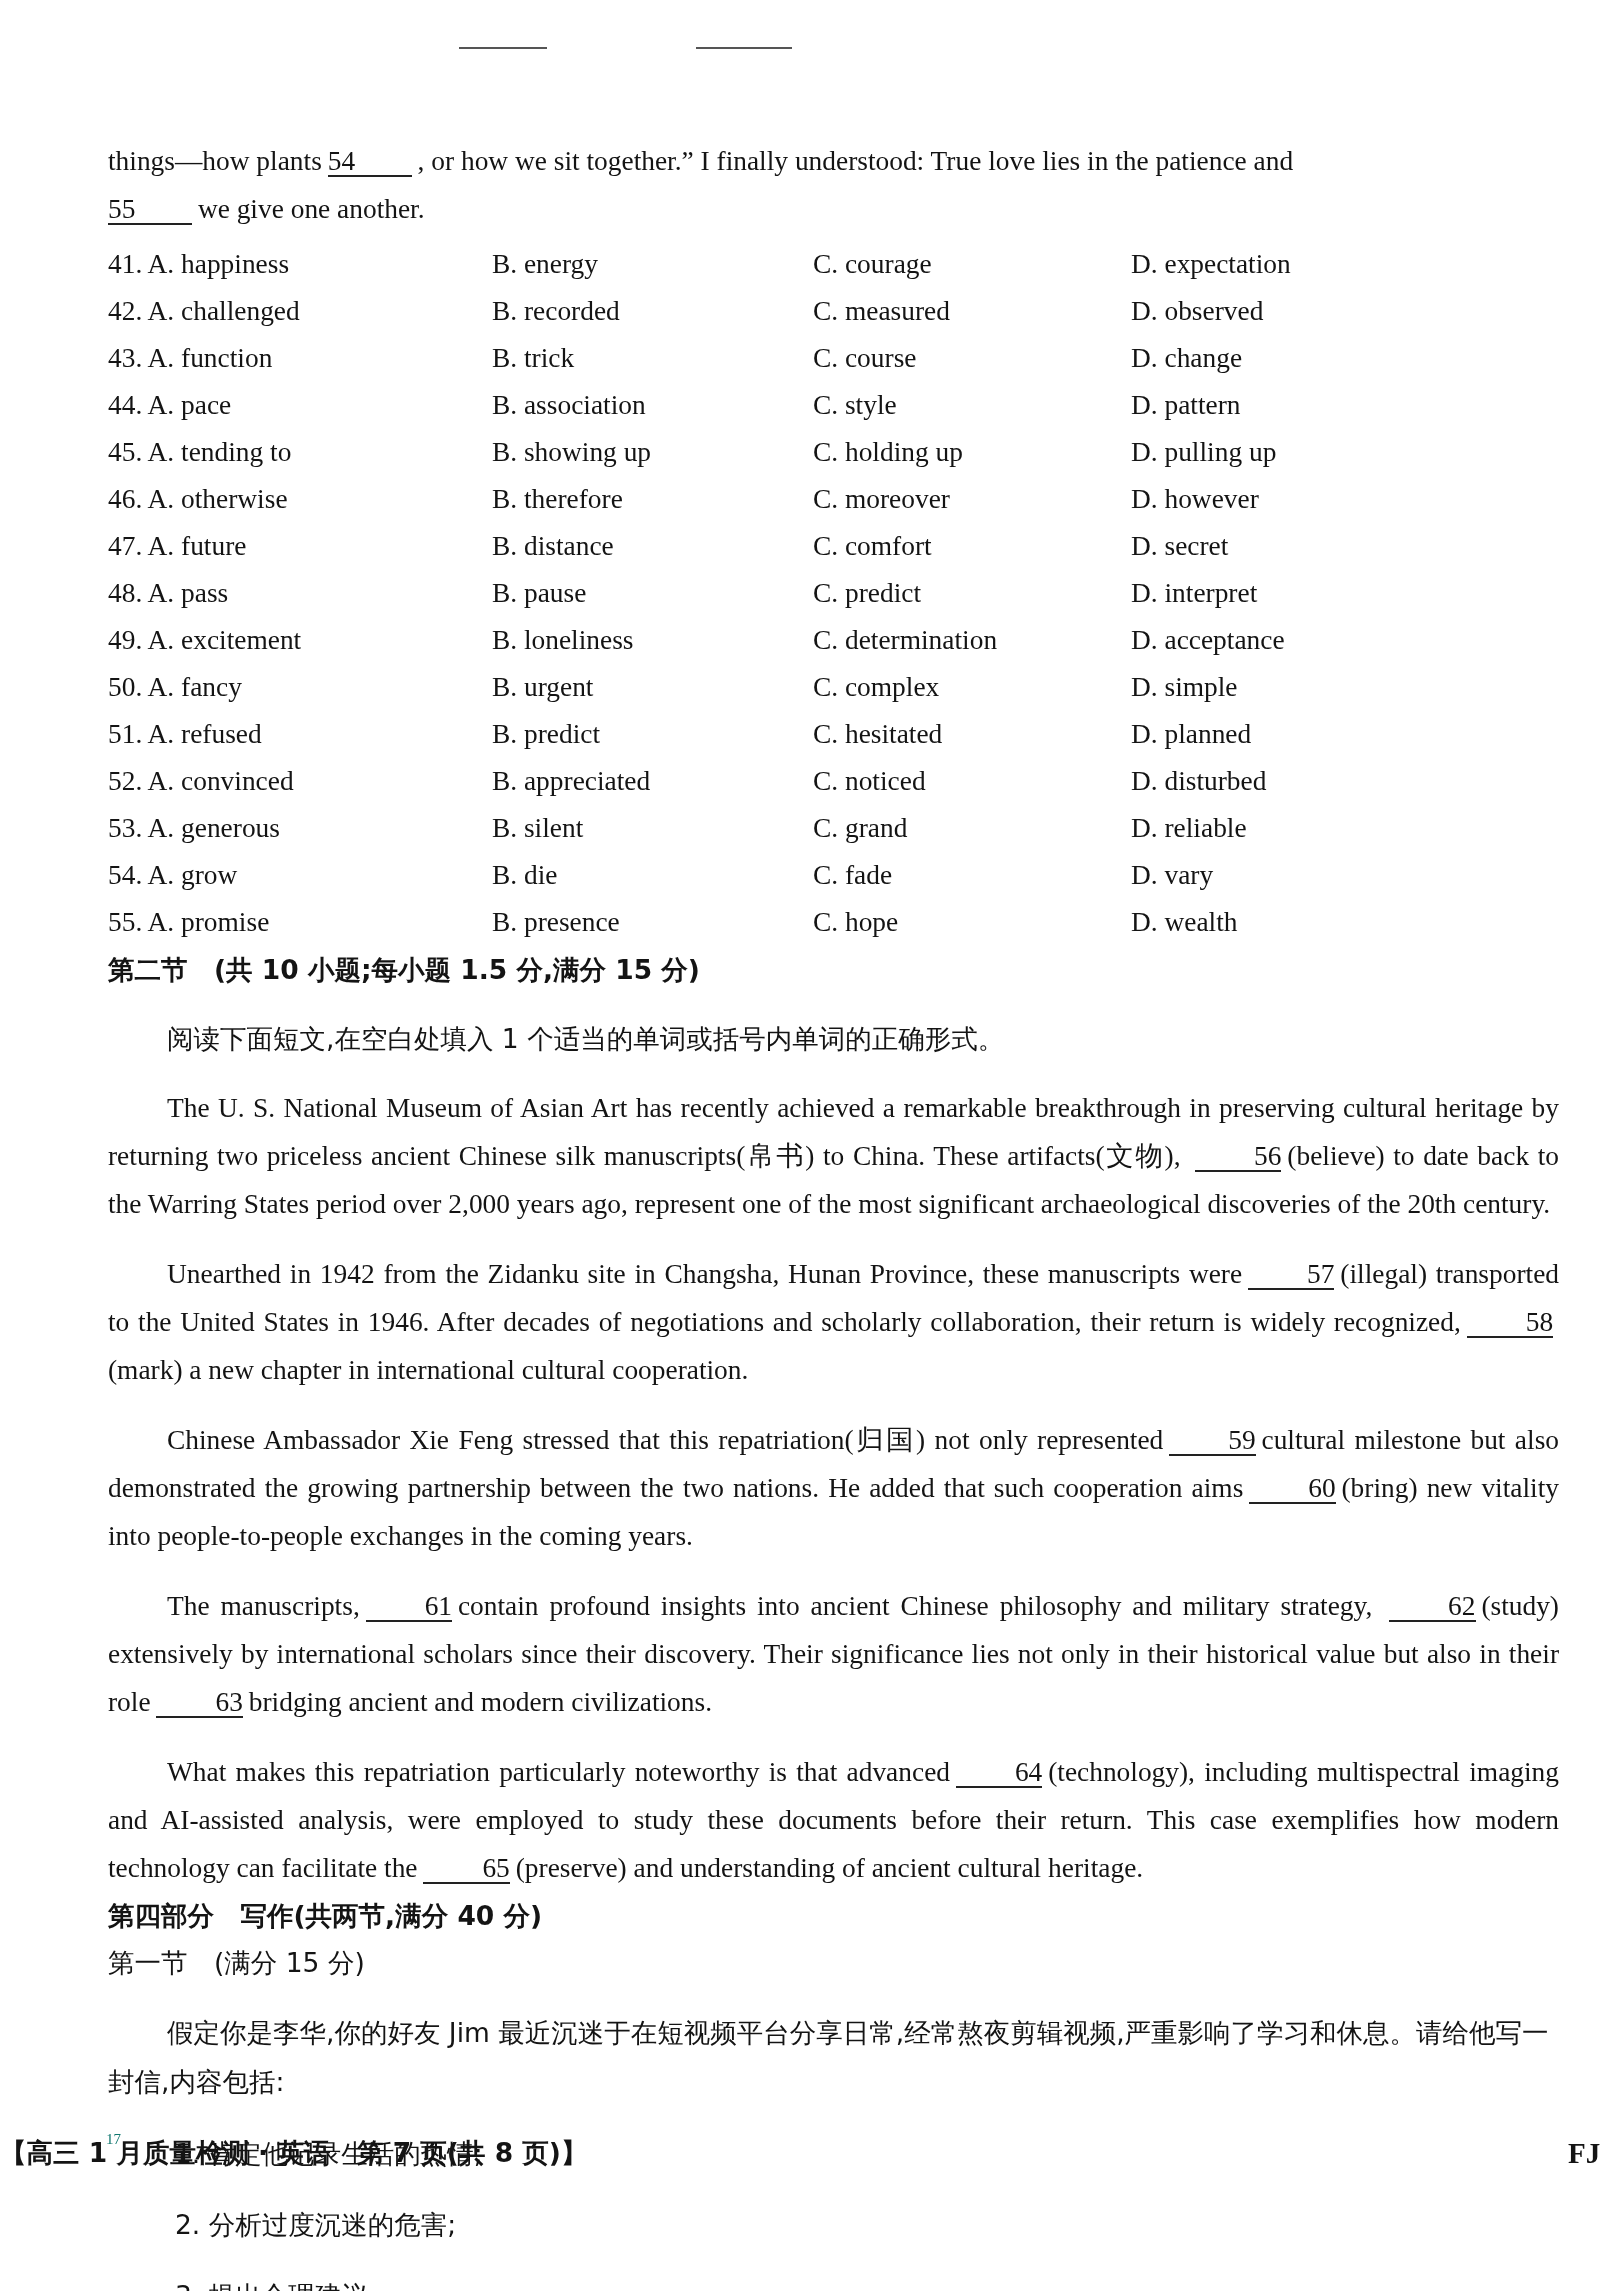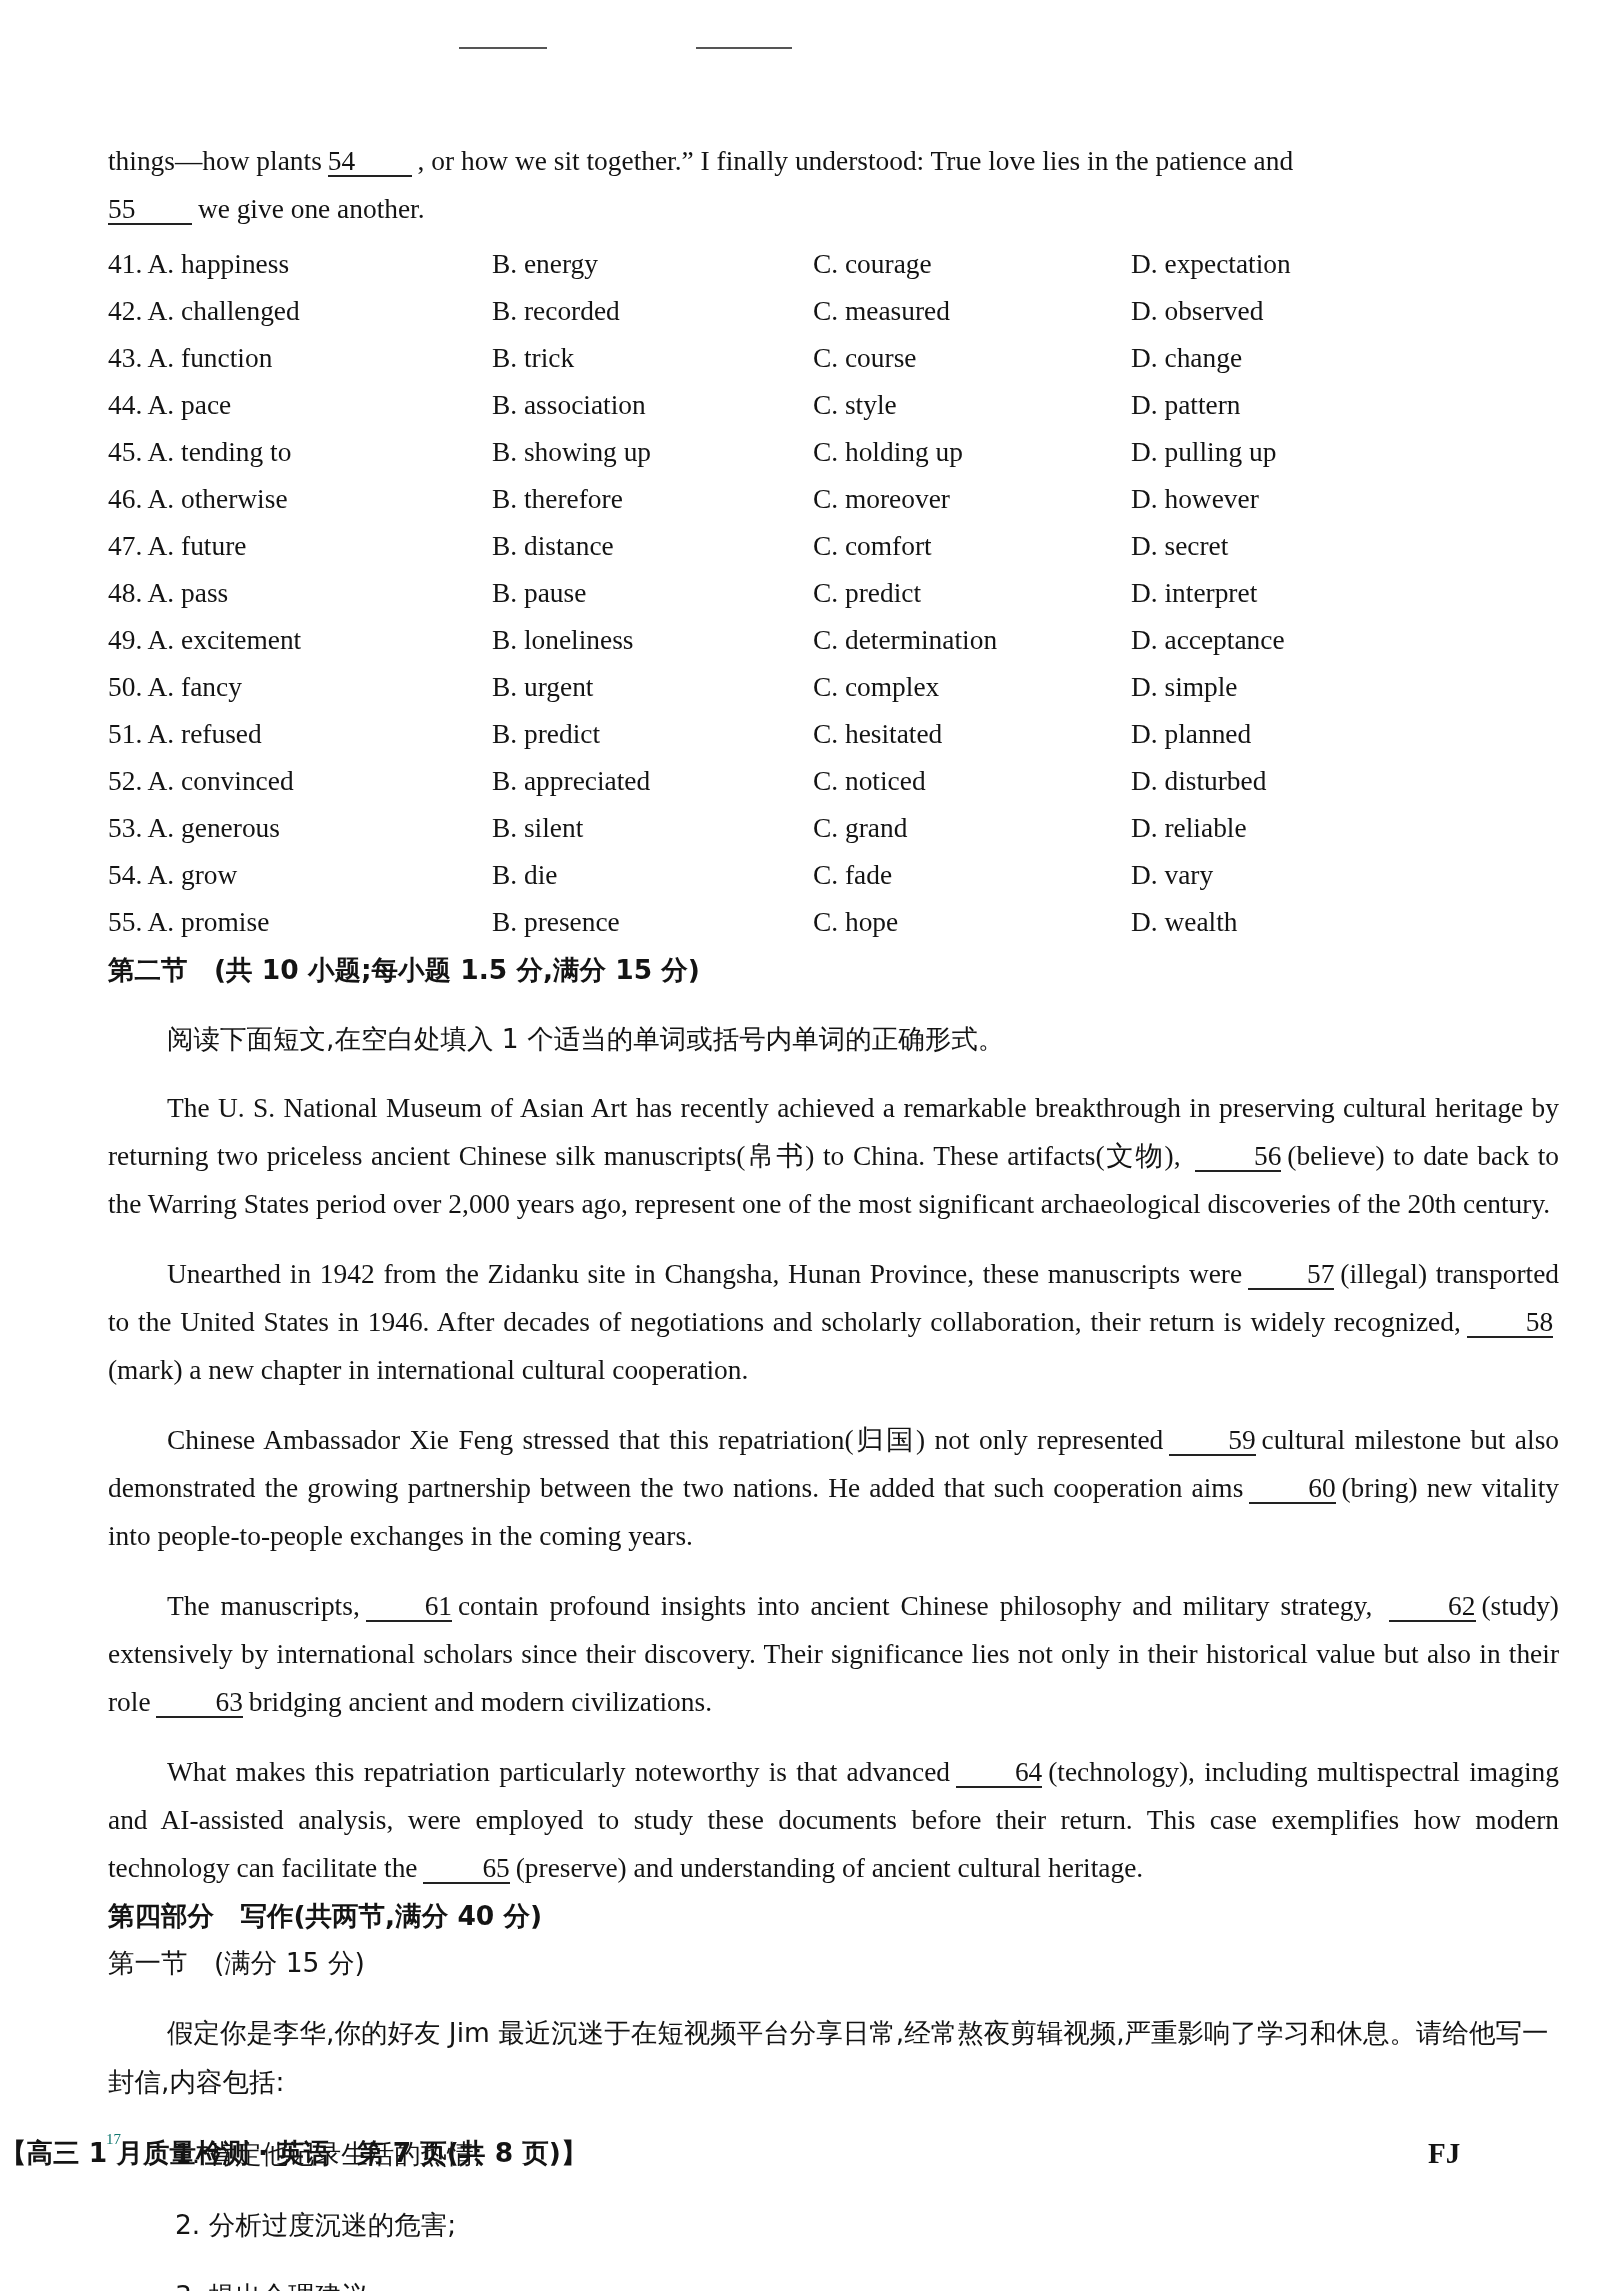--- a/index.html
+++ b/index.html
@@ -28,21 +28,21 @@
     font-family: "DejaVu Sans", "Liberation Sans", sans-serif;
     font-size: 26.5px; line-height: 47px;
   }
   .zh.bold { font-weight: bold; }
   .zh-item { padding-left: 67px; margin-top: 24px; }
   .footer {
     position: absolute; top: 2135px; left: 0; width: 1620px; text-align: left;
     font-family: "DejaVu Sans", "Liberation Sans", sans-serif; font-size: 26.5px; font-weight: bold;
   }
   .footer-code {
-    position: absolute; top: 2137px; left: 1428px;
+    position: absolute; top: 2137px; left: 1568px;
     font-family: "Liberation Serif", serif; font-size: 29px; font-weight: bold;
   }
   .footer-mark {
     position: absolute; top: 2131px; left: 106px; font-size: 15px; color: #0f766e;
     font-family: "Liberation Serif", serif;
   }
 </style>
 </head>
 <body>
 

